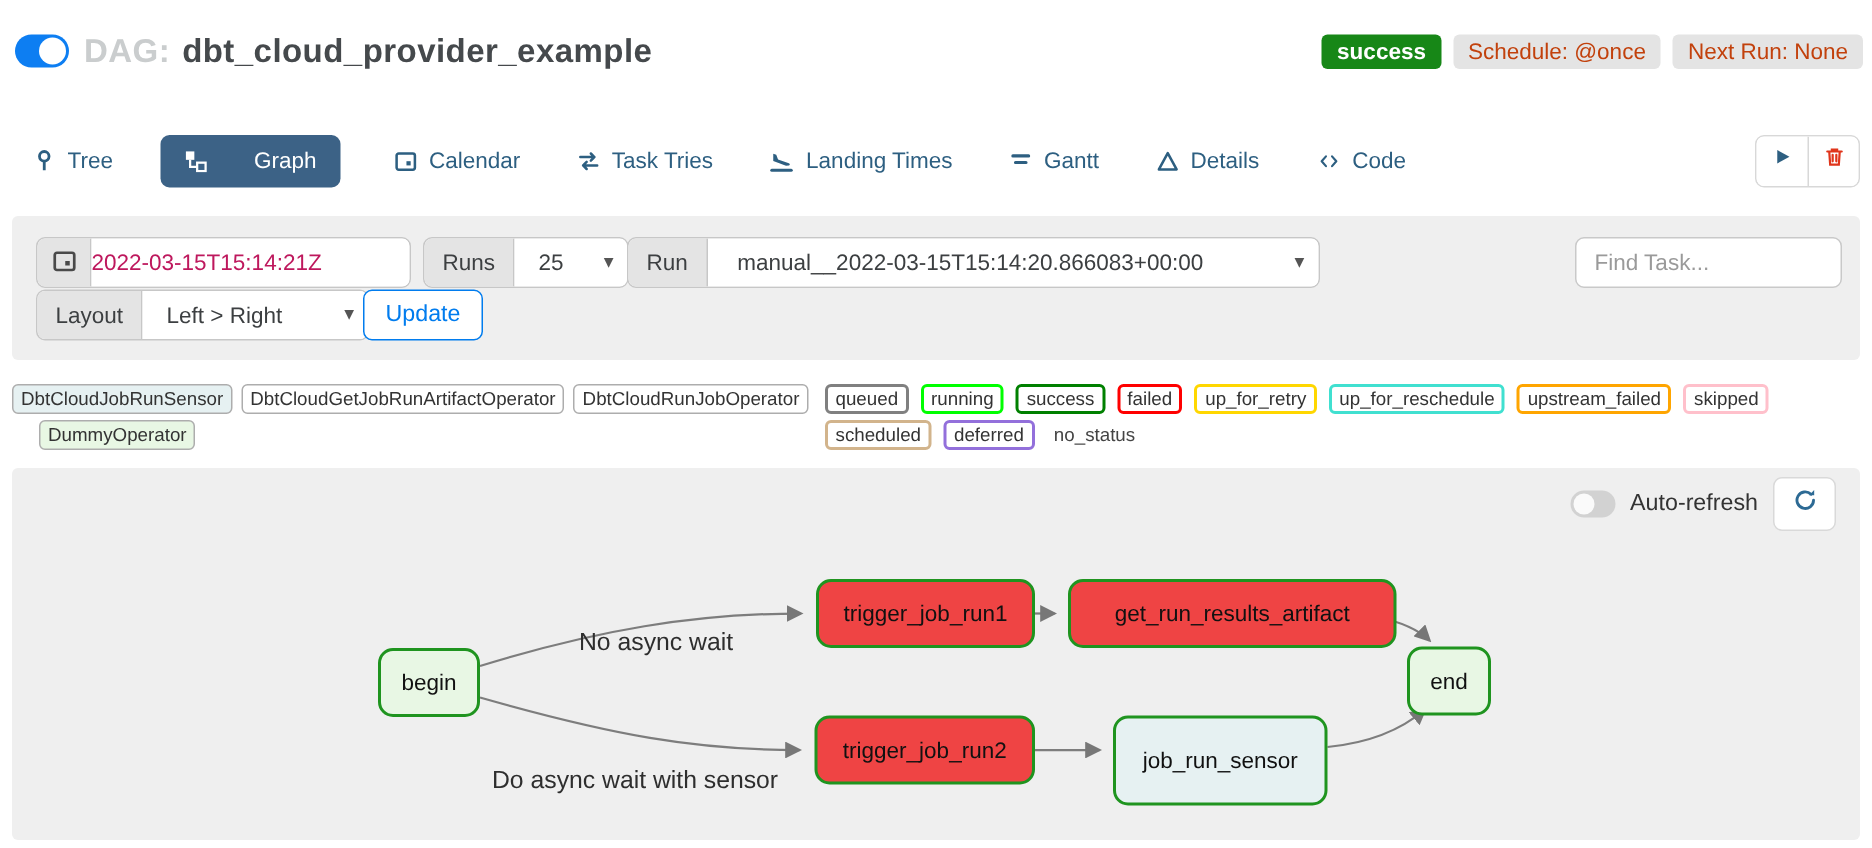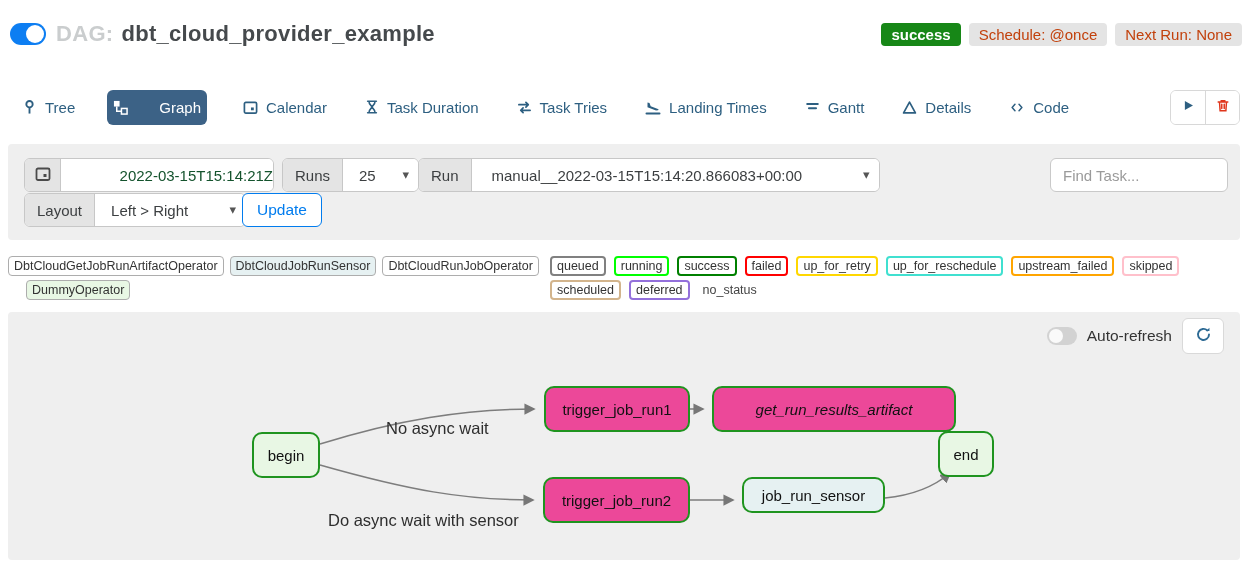--- a/index.html
+++ b/index.html
@@ -12,30 +12,30 @@
   .dag-prefix { margin-left:10px; font-size:22px; font-weight:700; color:#cacdce; letter-spacing:.3px; }
   .dag-title { margin-left:8px; font-size:22px; font-weight:700; color:#45494c; letter-spacing:.3px; }
   .header-badges { margin-left:auto; display:flex; gap:8px; align-items:center; }
   .badge { font-size:15px; padding:3px 10px; border-radius:4px; background:#e4e4e4; color:#c2410c; font-weight:500; }
   .badge.success { background:#178717; color:#fff; font-weight:700; }
 
   
   .tabbar { position:absolute; top:86px; left:20px; right:8px; height:42px; display:flex; align-items:center; }
   .tab { display:flex; align-items:center; gap:8px; color:#2d5f81; font-size:15px; font-weight:500; margin-right:34px; cursor:pointer; padding:9px 2px; }
   .tab svg { display:block; }
-  .tab.active { background:#3c6286; color:#fff; border-radius:6px; padding:9px 6px; margin-left:-4px;gap:31px; }
+  .tab.active { background:#3c6286; color:#fff; border-radius:6px; padding:9px 16px; margin-left:-4px;gap:31px; }
   .tab-actions { margin-left:auto; display:flex; border:1px solid #d8d8d8; border-radius:6px; background:#fff; overflow:hidden; }
   .tab-actions .abtn { width:34px; height:33px; display:flex; align-items:center; justify-content:center; cursor:pointer; background:#fff; }
   .tab-actions .abtn + .abtn { border-left:1px solid #d8d8d8; }
 
   
   .filter-panel { position:absolute; top:144px; left:8px; width:1232px; height:96px; background:#efefef; border-radius:4px; }
   .ctrl-group { position:absolute; display:flex; height:34px; border:1px solid #c7c7c7; border-radius:6px; overflow:hidden; background:#fff; }
   .ctrl-label { background:#e4e4e4; color:#3c3f41; font-size:15px; display:flex; align-items:center; justify-content:center; padding:0 12px; border-right:1px solid #c7c7c7; }
-  .ctrl-input { background:#fff; color:#14532d; font-size:15px; display:flex; align-items:center; justify-content:center; border:none; outline:none; font-family:"Liberation Sans", sans-serif; text-align:right; }
+  .ctrl-input { background:#fff; color:#be185d; font-size:15px; display:flex; align-items:center; justify-content:center; border:none; outline:none; font-family:"Liberation Sans", sans-serif; text-align:left; }
   .ctrl-select { background:#fff; color:#3c3f41; font-size:15px; display:flex; align-items:center; padding:0 28px 0 16px; position:relative; cursor:pointer; }
   .ctrl-select .chev { position:absolute; right:9px; top:50%; transform:translateY(-56%); font-size:13px; color:#555; }
   .find-task { position:absolute; right:12px; top:14px; width:178px; height:34px; border:1px solid #c9c9c9; border-radius:6px; background:#fff; font-size:15px; color:#3c3f41; padding:0 12px; outline:none; font-family:"Liberation Sans", sans-serif; }
   .find-task::placeholder { color:#9a9a9a; }
   .update-btn { position:absolute; left:234px; top:49px; height:34px; padding:0 14px; background:#fff; border:1.5px solid #017cee; color:#017cee; font-size:15.5px; border-radius:6px; display:flex; align-items:center; cursor:pointer; }
 
   
   .legend { position:absolute; top:256px; left:8px; right:8px; }
   .ops { position:absolute; left:0; top:0; width:535px; display:flex; flex-wrap:wrap; gap:4px 6px; }
   .op-badge { font-size:12.5px; color:#333; border:1px solid #adadad; border-radius:4px; padding:2px 5px; background:#fff; }
@@ -44,21 +44,21 @@
   .st-plain { font-size:12.5px; color:#444; padding:1px 5px; }
 
   
   .graph-panel { position:absolute; top:312px; left:8px; width:1232px; height:248px; background:#efefef; border-radius:4px; }
   .refresh-row { position:absolute; right:16px; top:6px; display:flex; align-items:center; gap:10px; }
   .ar-toggle { width:30px; height:18px; border-radius:9px; background:#d2d2d2; position:relative; cursor:pointer; }
   .ar-toggle .knob { position:absolute; left:2px; top:2px; width:14px; height:14px; border-radius:50%; background:#fafafa; }
   .ar-label { font-size:15.5px; color:#333; }
   .refresh-btn { width:42px; height:36px; background:#fff; border:1px solid #d9d9d9; border-radius:6px; display:flex; align-items:center; justify-content:center; cursor:pointer; }
   .edges { position:absolute; inset:0; }
-  .node { position:absolute; border:2.5px solid #1f941f; border-radius:10px; background:#ec4899; display:flex; align-items:center; justify-content:center; font-size:15px; color:#111; cursor:pointer; }
+  .node { position:absolute; border:2.5px solid #1f941f; border-radius:10px; background:#ef4444; display:flex; align-items:center; justify-content:center; font-size:15px; color:#111; cursor:pointer; }
   .node.fill-green { background:#e8f7e4; }
   .node.fill-teal { background:#e6f1f2; }
   .edge-label { position:absolute; font-size:16.5px; color:#2e2e2e; white-space:nowrap; }
 </style>
 </head>
 <body>
 
 <div class="header">
   <div class="dag-toggle">
       <div class="knob"></div>
@@ -96,28 +96,20 @@
     <span>
         <svg width="15" height="16" viewBox="0 0 16 16">
           <rect x="1.5" y="3" width="13" height="11.5" rx="1.5" fill="none" stroke="currentColor" stroke-width="1.8"></rect>
           <rect x="8.5" y="8.5" width="3" height="3" fill="currentColor"></rect>
         </svg>
       </span>
     <span>Calendar</span>
   </div>
   <div class="tab">
     <span>
-        <svg width="14" height="16" viewBox="0 0 16 16">
-          <path d="M3 1.5h10M3 14.5h10M4.5 1.5c0 4 3 4.5 3.5 6.5.5-2 3.5-2.5 3.5-6.5M4.5 14.5c0-4 3-4.5 3.5-6.5.5 2 3.5 2.5 3.5 6.5" fill="none" stroke="currentColor" stroke-width="1.8" stroke-linecap="round"></path>
-        </svg>
-      </span>
-    <span>Task Duration</span>
-  </div>
-  <div class="tab">
-    <span>
         <svg width="15" height="15" viewBox="0 0 16 16">
           <path d="M2 5h10M9.5 2.5L12 5 9.5 7.5M14 11H4M6.5 8.5L4 11l2.5 2.5" fill="none" stroke="currentColor" stroke-width="1.8" stroke-linecap="round" stroke-linejoin="round"></path>
         </svg>
       </span>
     <span>Task Tries</span>
   </div>
   <div class="tab">
     <span>
         <svg width="16" height="16" viewBox="0 0 16 16">
           <path d="M1.5 14.5h13" stroke="currentColor" stroke-width="2" stroke-linecap="round"></path>
@@ -199,22 +191,22 @@
     <div class="ctrl-select" style="width:150px;">
       <span>Left &gt; Right</span>
       <span class="chev">▾</span>
     </div>
   </div>
   <div class="update-btn">Update</div>
 </div>
 
 <div class="legend">
   <div class="ops">
+    <span class="op-badge" style="background:#e6f1f2;">DbtCloudJobRunSensor</span>
     <span class="op-badge" style="background:#ffffff;">DbtCloudGetJobRunArtifactOperator</span>
-    <span class="op-badge" style="background:#e6f1f2;">DbtCloudJobRunSensor</span>
     <span class="op-badge" style="background:#ffffff;">DbtCloudRunJobOperator</span>
     <span class="op-badge" style="background:#e8f7e4;margin-left:18px;">DummyOperator</span>
   </div>
   <div class="sts">
     <span class="st-badge" style="border-color:#808080;">queued</span>
     <span class="st-badge" style="border-color:#00ff00;">running</span>
     <span class="st-badge" style="border-color:#008000;">success</span>
     <span class="st-badge" style="border-color:#ff0000;">failed</span>
     <span class="st-badge" style="border-color:#ffd700;">up_for_retry</span>
     <span class="st-badge" style="border-color:#40e0d0;">up_for_reschedule</span>
@@ -252,17 +244,17 @@
     <path d="M909 99 C928 103 938 108 945 115" fill="none" stroke="#7d7d7d" stroke-width="1.5" marker-end="url(#arw)"></path>
     <path d="M682 188 L725 188" fill="none" stroke="#7d7d7d" stroke-width="1.5" marker-end="url(#arw)"></path>
     <path d="M877 186 C908 183 928 173 942 161" fill="none" stroke="#7d7d7d" stroke-width="1.5" marker-end="url(#arw)"></path>
   </svg>
 
   <div class="edge-label" style="left:378px; top:107px;">No async wait</div>
   <div class="edge-label" style="left:320px; top:199px;">Do async wait with sensor</div>
 
   <div class="node fill-green" style="left:244px; top:120px; width:68px; height:46px;">begin</div>
   <div class="node" style="left:536px; top:74px; width:146px; height:46px;">trigger_job_run1</div>
-  <div class="node" style="left:704px; top:74px; width:244px; height:46px;font-style:italic;">get_run_results_artifact</div>
+  <div class="node" style="left:704px; top:74px; width:219px; height:46px;">get_run_results_artifact</div>
   <div class="node fill-green" style="left:930px; top:119px; width:56px; height:46px;">end</div>
   <div class="node" style="left:535px; top:165px; width:147px; height:46px;">trigger_job_run2</div>
-  <div class="node fill-teal" style="left:734px; top:165px; width:143px; height:36px;">job_run_sensor</div>
+  <div class="node fill-teal" style="left:734px; top:165px; width:143px; height:60px;">job_run_sensor</div>
 </div>
 
 </body></html>

